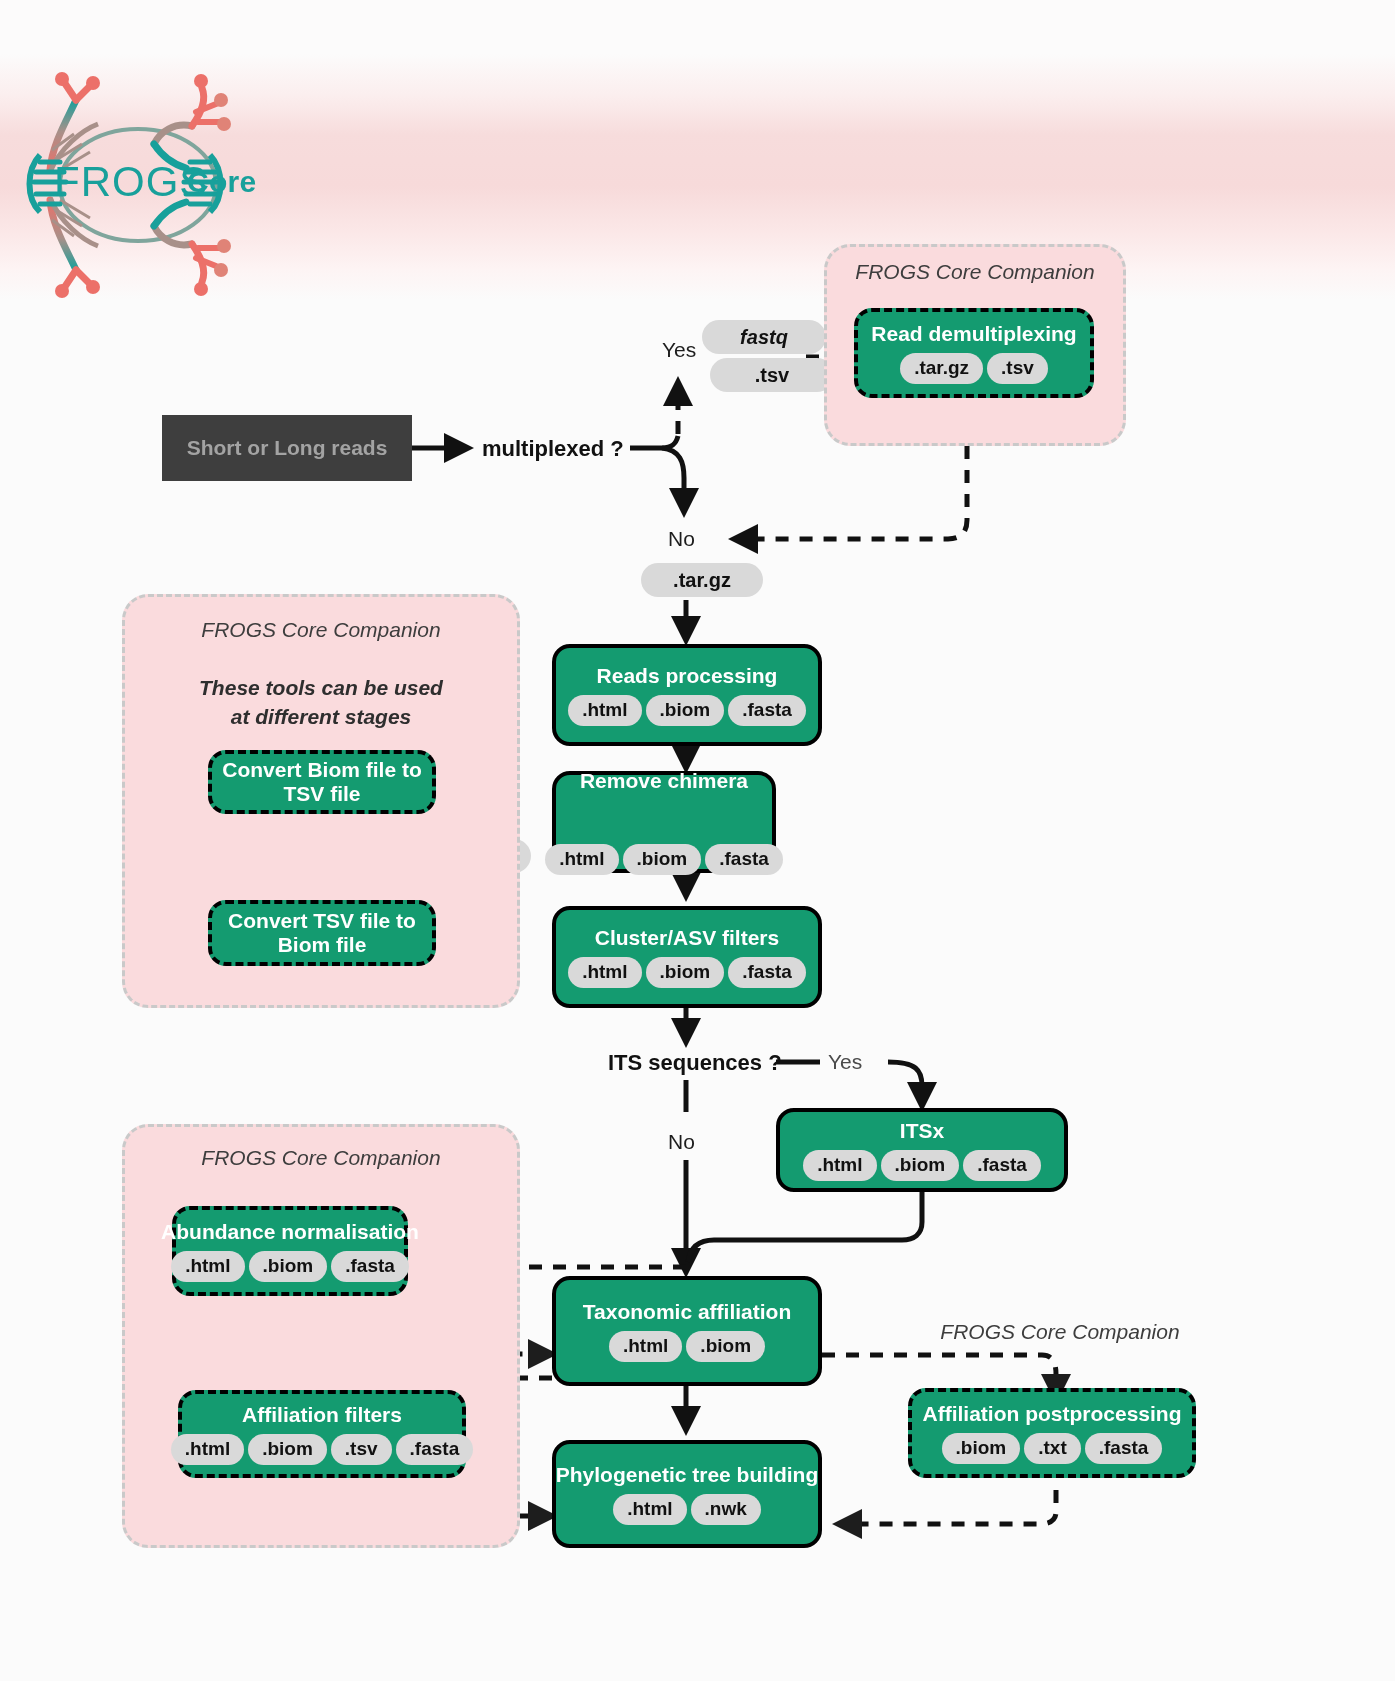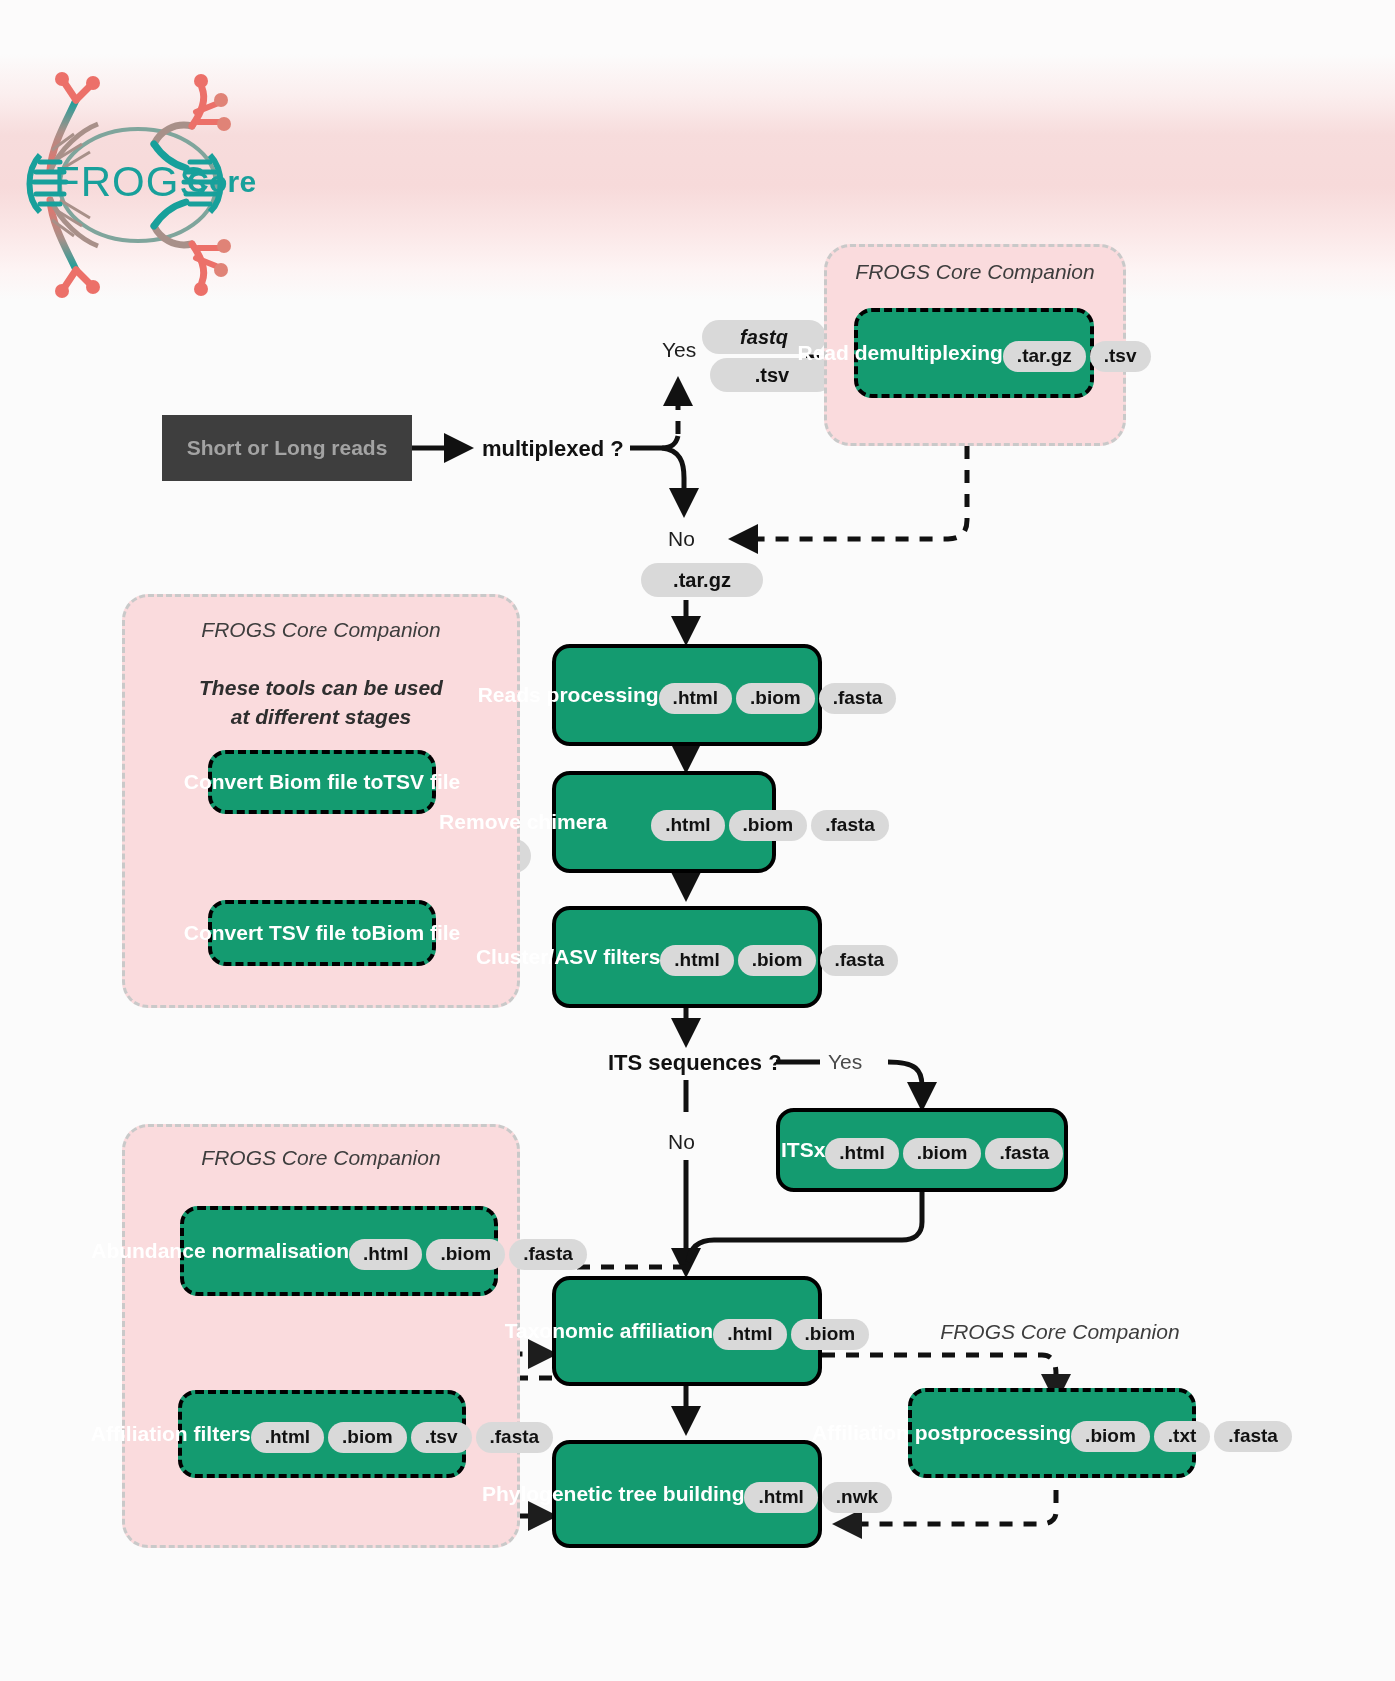--- a/index.html
+++ b/index.html
@@ -31,21 +31,21 @@
     position:absolute;font-style:italic;font-size:21px;color:#3d3d3d;
     white-space:nowrap;text-align:center;
   }
   .companion-sub{
     position:absolute;font-style:italic;font-weight:bold;font-size:21px;
     color:#2e2e2e;text-align:center;line-height:1.35;white-space:nowrap;
   }
   
   .tool{
     position:absolute;background:#149b70;border-radius:18px;
-    box-sizing:border-box;display:flex;
+    box-sizing:border-box;display:flex;flex-direction:column;
     align-items:center;justify-content:center;
   }
   .tool.solid{border:4px solid #000;}
   .tool.dashed{border:4px dashed #000;}
   .tool-title{
     color:#ffffff;font-weight:bold;font-size:21px;white-space:nowrap;
     line-height:1.15;text-align:center;
   }
   .tag-row{display:flex;gap:4px;margin-top:7px;}
   .tag{
@@ -287,21 +287,21 @@
   <div class="tag-row">
     <span class="tag">.html</span>
     <span class="tag">.biom</span>
     <span class="tag">.fasta</span>
   </div>
 </div>
 
 <div class="companion-panel" style="left:122px;top:1124px;width:398px;height:424px;"></div>
 <div class="companion-label" style="left:122px;top:1146px;width:398px;">FROGS Core Companion</div>
 
-<div class="tool dashed" style="left:180px;top:1206px;width:318px;height:90px;align-items:center;">
+<div class="tool dashed" style="left:172px;top:1206px;width:236px;height:90px;align-items:center;">
   <div class="tool-title">Abundance normalisation</div>
   <div class="tag-row">
     <span class="tag">.html</span>
     <span class="tag">.biom</span>
     <span class="tag">.fasta</span>
   </div>
 </div>
 
 <div class="tool dashed" style="left:178px;top:1390px;width:288px;height:88px;">
   <div class="tool-title">Affiliation filters</div>

